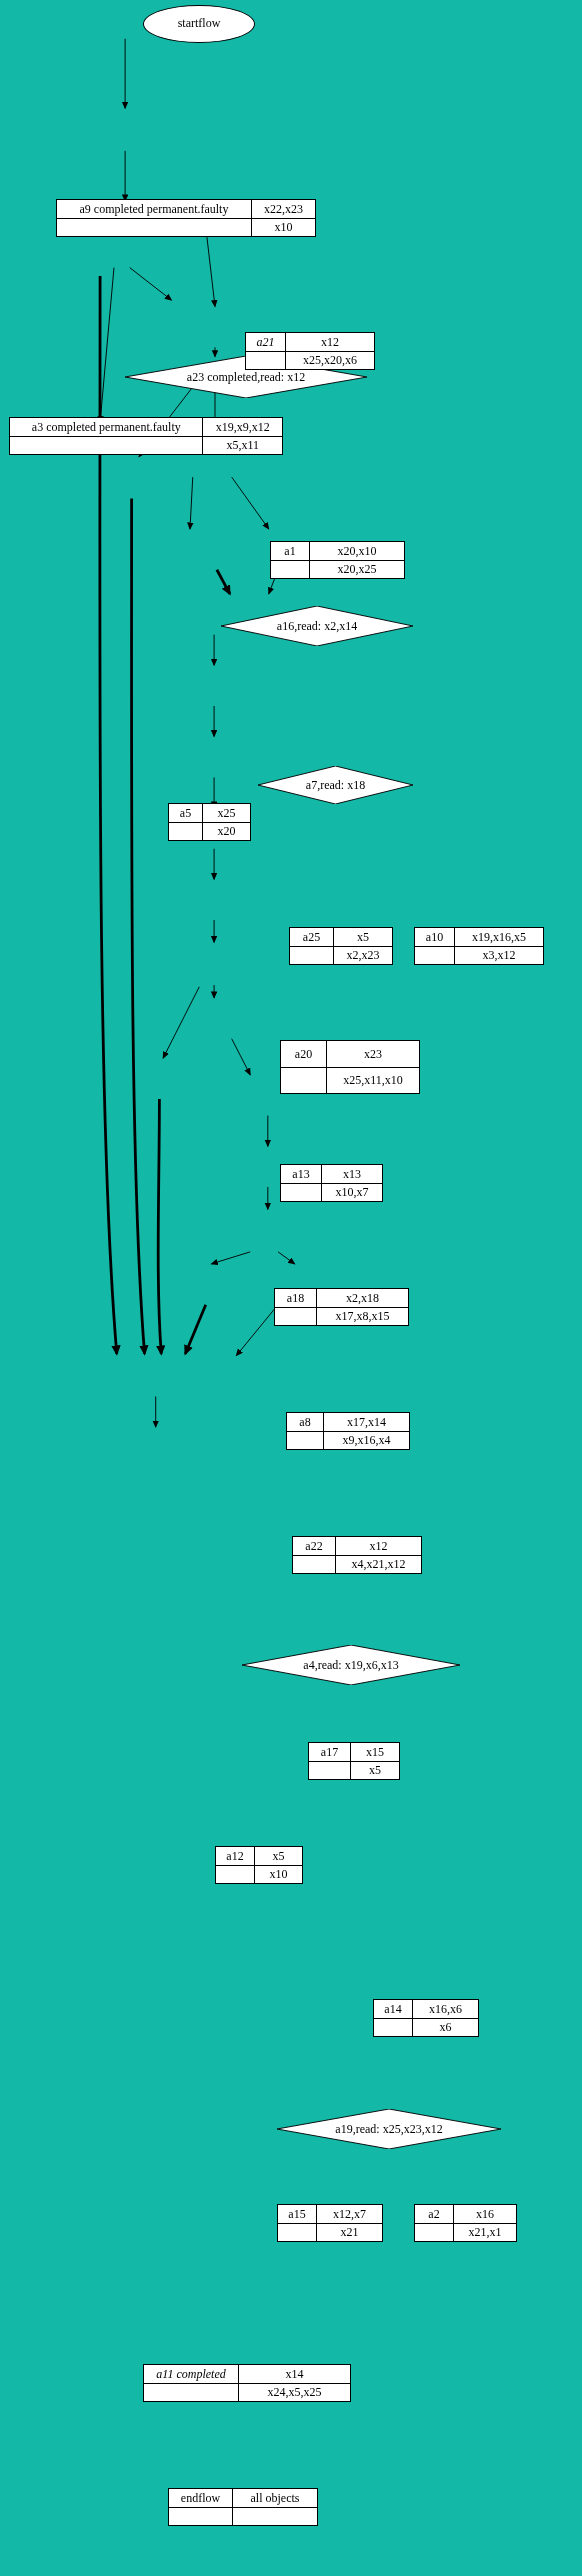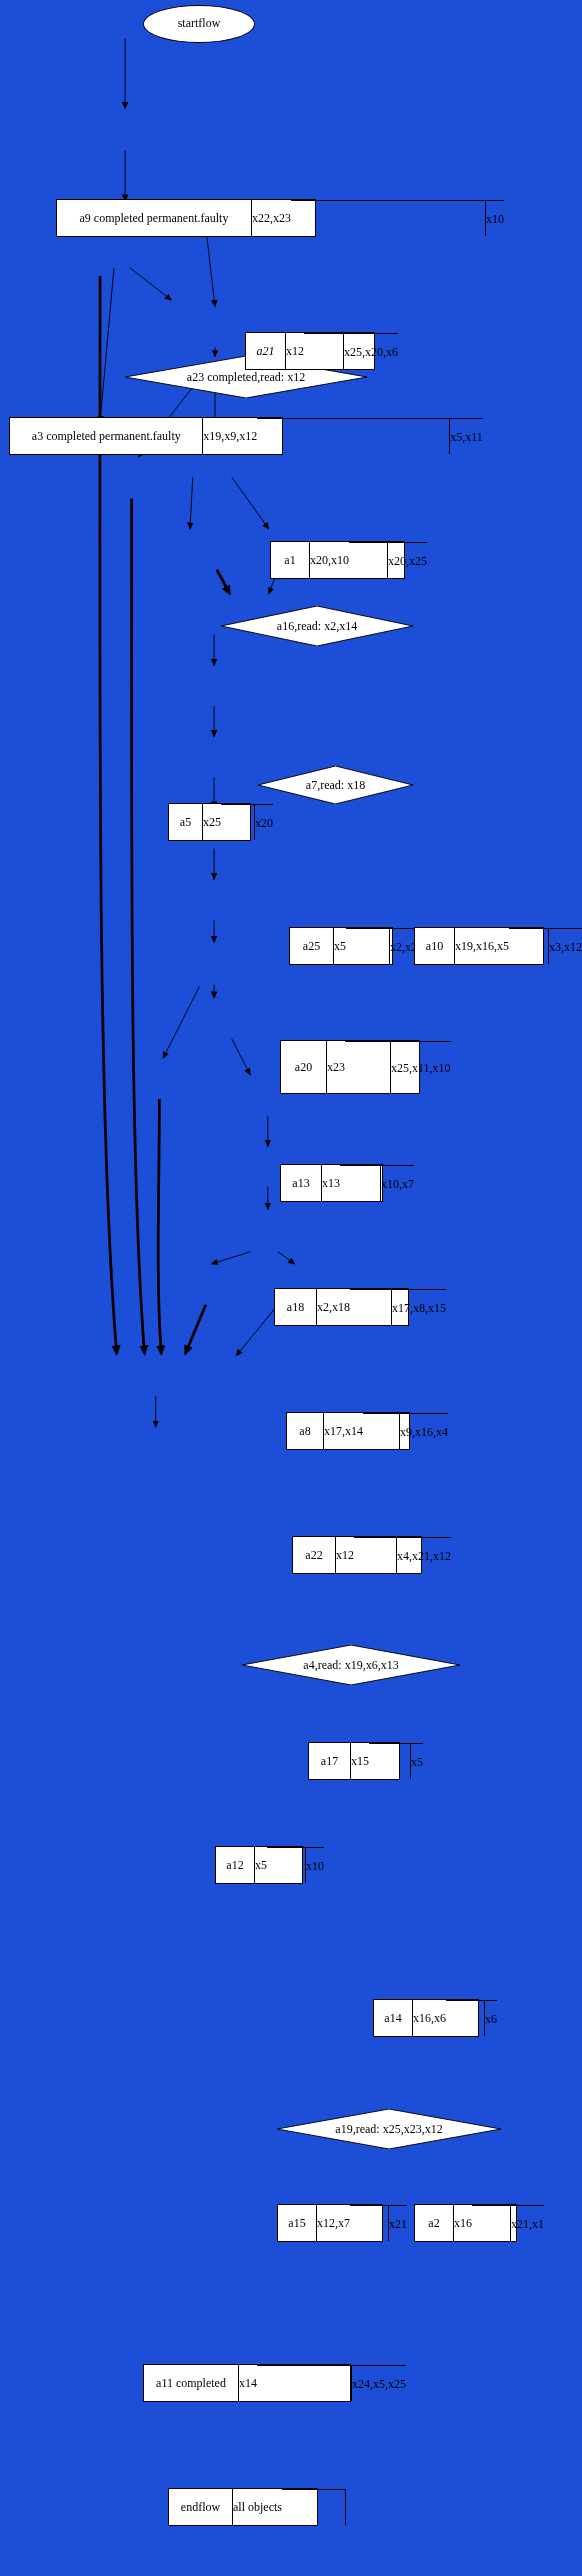--- a/index.html
+++ b/index.html
@@ -1,21 +1,21 @@
 <!DOCTYPE html>
 <html style="font-size:15px"><head>
 <meta charset="utf-8">
 <style>
   html,body{margin:0;padding:0;background:#ffffff;}
-  #page{position:relative;width:582px;height:2576px;background:#1d4ed8;
+  #page{position:relative;width:582px;height:2576px;background:#14b8a6;
         font-family:"Liberation Serif","DejaVu Serif",serif;color:#000;overflow:hidden;}
   svg#edges{position:absolute;left:0;top:0;width:582px;height:2576px;pointer-events:none;}
   
   .rec{position:absolute;border:0.9px solid #000;background:#fff;box-sizing:border-box;
-       display:flex;flex-direction:row;}
+       display:flex;flex-direction:column;}
   .rec .row{display:flex;flex:1 1 0;min-height:0;}
   .rec .row + .row{border-top:0.9px solid #000;}
   .rec .cell{display:flex;align-items:center;justify-content:center;
              font-size:12px;line-height:1;white-space:nowrap;overflow:hidden;}
   .rec .cell.left{border-right:0.9px solid #000;}
   
   .ell{position:absolute;border:0.9px solid #000;border-radius:50%;background:#fff;
        display:flex;align-items:center;justify-content:center;
        font-size:12px;box-sizing:border-box;}
   
@@ -269,21 +269,21 @@
         <div class="cell left" style="width: 38px;">a2</div>
         <div class="cell" style="flex: 1 1 auto;">x16</div>
       </div>
       <div class="row">
         <div class="cell left" style="width: 38px;"></div>
         <div class="cell" style="flex: 1 1 auto;">x21,x1</div>
       </div>
     </div>
     <div class="rec" style="left: 143px; top: 2364px; width: 208px; height: 38px;">
       <div class="row">
-        <div class="cell left" style="width: 94px;">a11  completed</div>
+        <div class="cell left" style="width: 94px; font-style: italic;">a11  completed</div>
         <div class="cell" style="flex: 1 1 auto;">x14</div>
       </div>
       <div class="row">
         <div class="cell left" style="width: 94px;"></div>
         <div class="cell" style="flex: 1 1 auto;">x24,x5,x25</div>
       </div>
     </div>
     <div class="rec" style="left: 168px; top: 2488px; width: 150px; height: 38px;">
       <div class="row">
         <div class="cell left" style="width: 63px; text-align: right;">endflow</div>

